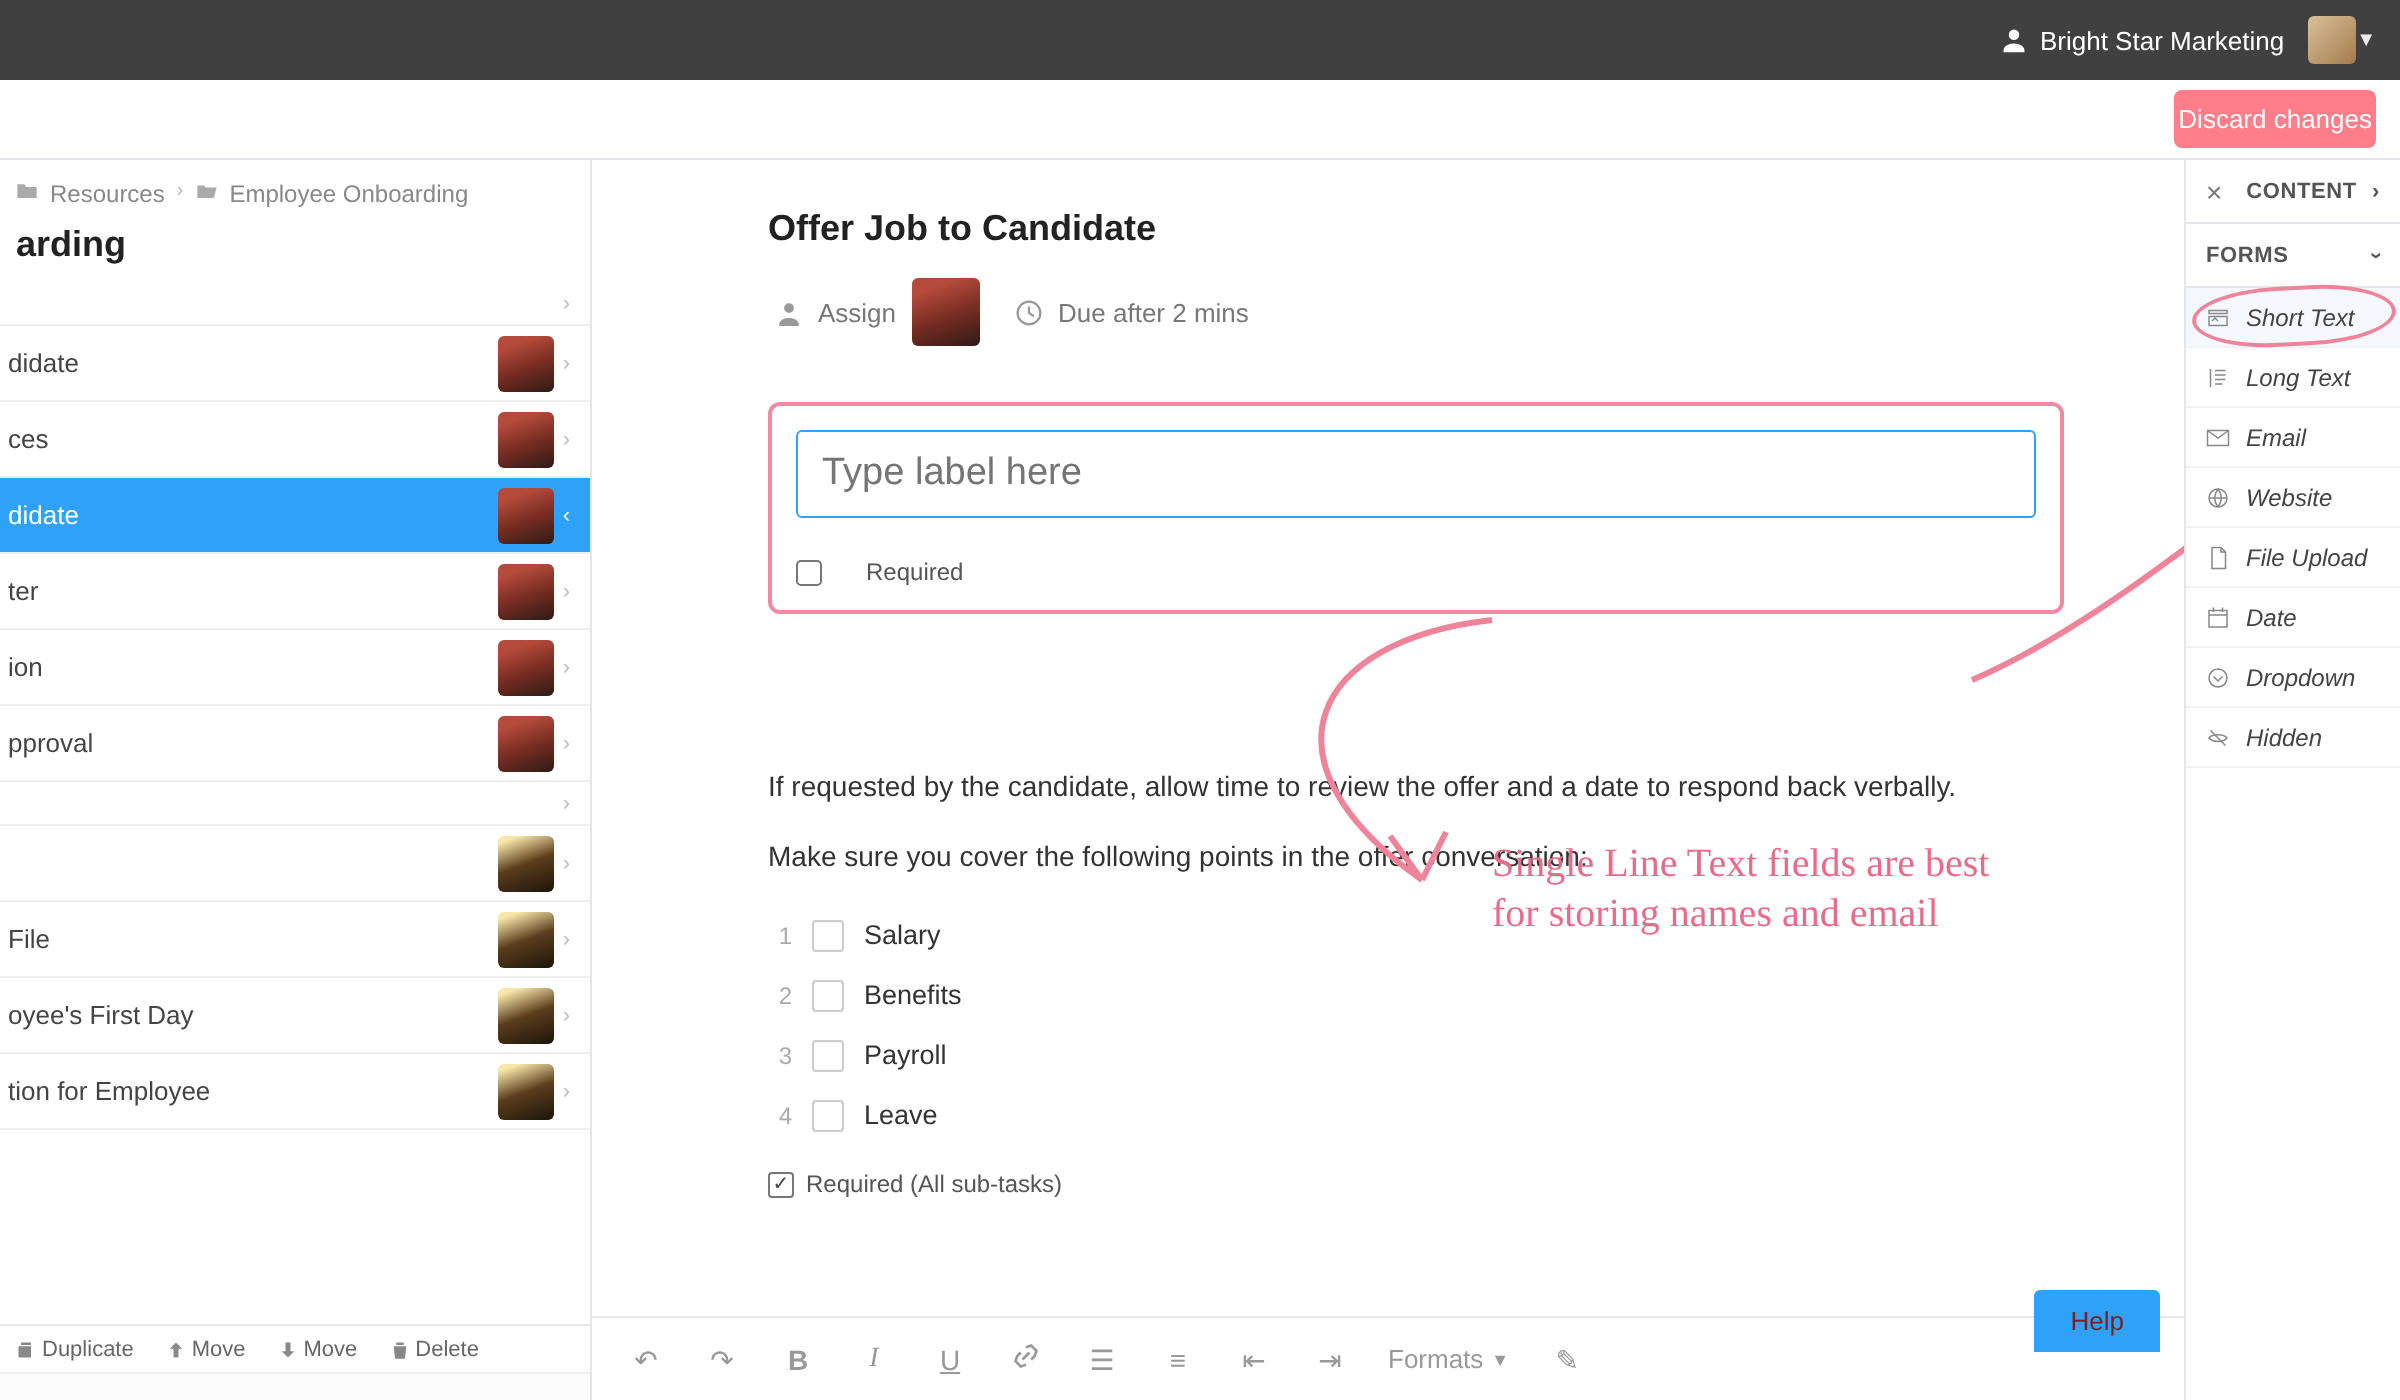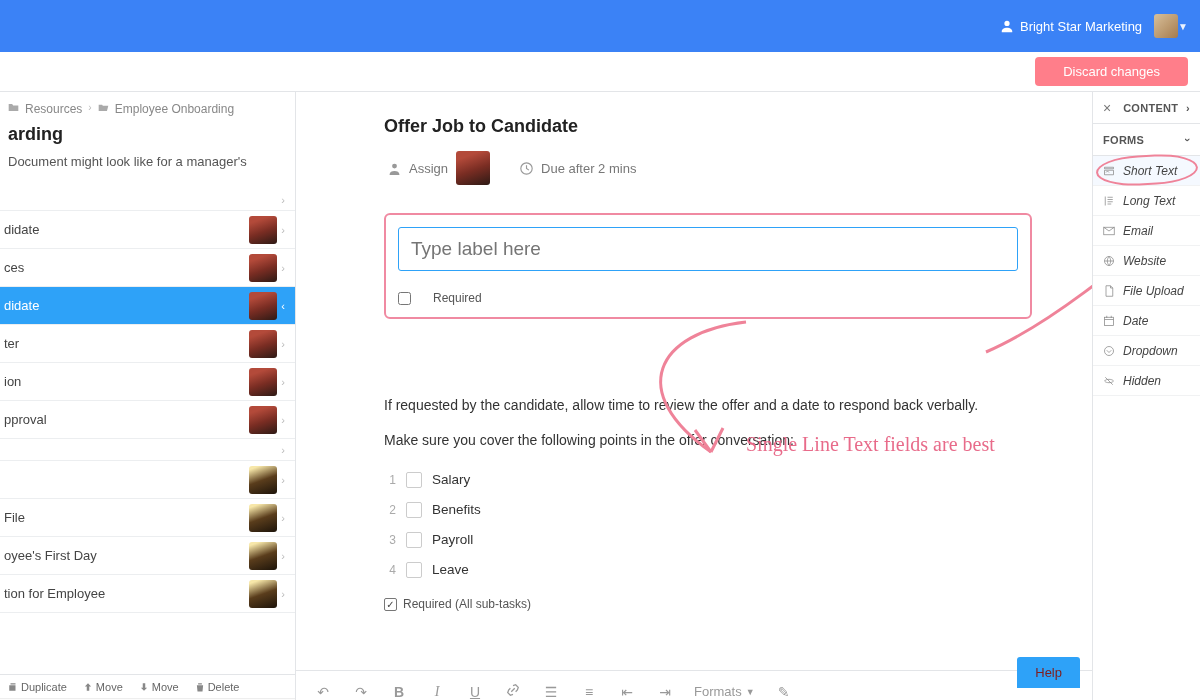--- a/index.html
+++ b/index.html
@@ -1,26 +1,26 @@
 <!DOCTYPE html>
 <html><head>
 <meta charset="utf-8">
 <style>
 * { box-sizing: border-box; margin: 0; padding: 0; }
 body { font-family: -apple-system, BlinkMacSystemFont, "Segoe UI", Helvetica, Arial, sans-serif; font-size: 14px; color: #333; background: #f5f6f7; overflow: hidden; width: 1200px; height: 700px; }
 
 
-.topbar { height: 52px; background: #3b82f6; display: flex; align-items: center; justify-content: flex-end; padding: 0 12px; color: #fff; font-size: 13px; }
+.topbar { height: 40px; background: #404040; display: flex; align-items: center; justify-content: flex-end; padding: 0 12px; color: #fff; font-size: 13px; }
 .topbar .org { display: flex; align-items: center; gap: 6px; margin-right: 12px; }
 .topbar .avatar-sm { width: 24px; height: 24px; border-radius: 3px; background: linear-gradient(135deg,#d8c09a,#a57b4e); }
 .topbar .caret { font-size: 10px; opacity: .9; }
 
 
 .secondbar { height: 40px; background: #fff; border-bottom: 1px solid #e3e5e8; display: flex; justify-content: flex-end; align-items: center; padding-right: 12px; }
-.discard-btn { background: #ff7e8a; color: #fff; border: none; border-radius: 4px; padding: 7px 28px; font-size: 13px; cursor: pointer; }
+.discard-btn { background: #ff7e8a; color: #fff; border: none; border-radius: 4px; padding: 7px 2px; font-size: 13px; cursor: pointer; }
 
 
 .layout { display: flex; height: calc(700px - 80px); }
 .sidebar { width: 296px; background: #fff; border-right: 1px solid #e3e5e8; position: relative; display: flex; flex-direction: column; }
 .main { flex: 1; background: #fff; position: relative; overflow: hidden; }
 .rightpanel { width: 108px; background: #fff; border-left: 1px solid #e3e5e8; position: relative; flex-shrink: 0; }
 
 
 .breadcrumb { display: flex; align-items: flex-start; gap: 6px; padding: 10px 8px 4px; font-size: 12px; color: #888; }
 .breadcrumb svg { width: 11px; height: 11px; fill: #aaa; }
@@ -44,21 +44,21 @@
 
 
 .side-actions { border-top: 1px solid #e3e5e8; display: flex; font-size: 11px; color: #666; height: 24px; align-items: center; }
 .side-actions > div { display: flex; align-items: center; gap: 3px; padding: 0 8px; cursor: pointer; }
 .side-actions svg { width: 10px; height: 10px; fill: #888; }
 .side-extra { height: 14px; background: #fcfcfc; border-top: 1px solid #eee; }
 
 
 .main-inner { padding: 24px 60px 0 88px; max-width: 980px; }
 .main h1 { font-size: 18px; font-weight: 600; color: #222; margin-bottom: 14px; }
-.meta-row { display: flex; align-items: center; gap: 30px; color: #777; font-size: 13px; margin-bottom: 28px; padding-left: 4px; }
+.meta-row { display: flex; align-items: center; gap: 18px; color: #777; font-size: 13px; margin-bottom: 28px; padding-left: 4px; }
 .meta-row .seg { display: flex; align-items: center; gap: 8px; }
 .meta-row .av-m { width: 34px; height: 34px; border-radius: 3px; background: linear-gradient(160deg,#b34a3a 20%,#7a2d23 55%,#2d1a15); }
 .meta-row svg { width: 13px; height: 13px; fill: #999; }
 
 
 .field-box { border: 2px solid #f08aa2; border-radius: 6px; padding: 12px; margin-bottom: 14px; position: relative; }
 .field-label-input { width: 100%; border: 1px solid #2ea2f8; outline: none; border-radius: 3px; padding: 10px 12px; font-size: 19px; margin-bottom: 10px; }
 .field-preview { width: 100%; border: 1px solid #ddd; background: #f3f4f5; border-radius: 3px; padding: 10px 12px; font-size: 13px; color: #888; }
 .field-req { display: flex; align-items: center; gap: 22px; font-size: 12px; color: #555; margin-top: 10px; }
 .field-req input { width: 13px; height: 13px; }
@@ -126,21 +126,20 @@
           <path d="M1 3h5l1.5 2H15v8H1z"></path>
         </svg>
       <span>Resources</span>
       <span class="chev">›</span>
       <svg viewBox="0 0 16 16">
           <path d="M1 4h5l1 1.5h8L13 13H1z"></path>
         </svg>
       <span>Employee Onboarding</span>
     </div>
     <h2>arding</h2>
-    <p class="desc">Document might look like for a manager's</p>
 
     <div class="tasklist" id="tasklist">
         <div class="task-row blank">
           <span class="label"></span>
           <span class="chev-r">›</span>
         </div>
         <div class="task-row">
           <span class="label">didate</span>
           <div class="av red"></div>
           <span class="chev-r">›</span>
@@ -280,20 +279,21 @@
           </div>
         <div class="check-foot">
           <span class="cb">✓</span>
           <span>Required (All sub-tasks)</span>
         </div>
       </div>
     </div>
 
     <div class="annotation">
       <div>Single Line Text fields are best</div>
+      <div>for storing names and email</div>
     </div>
 
     <svg class="arrow-svg" style="left:320px; top:220px;" width="150" height="160">
       <path d="M130 10 C40 20, 10 80, 95 140" stroke="#ef8399" stroke-width="3" fill="none"></path>
       <path d="M95 140 l-16 -22 M95 140 l12 -24" stroke="#ef8399" stroke-width="3" fill="none"></path>
     </svg>
     <svg class="arrow-svg" style="left:680px; top:100px;" width="230" height="170">
       <path d="M10 160 C80 130, 160 60, 220 10" stroke="#ef8399" stroke-width="3" fill="none"></path>
       <path d="M220 10 l-26 2 M220 10 l-10 24" stroke="#ef8399" stroke-width="3" fill="none"></path>
     </svg>

